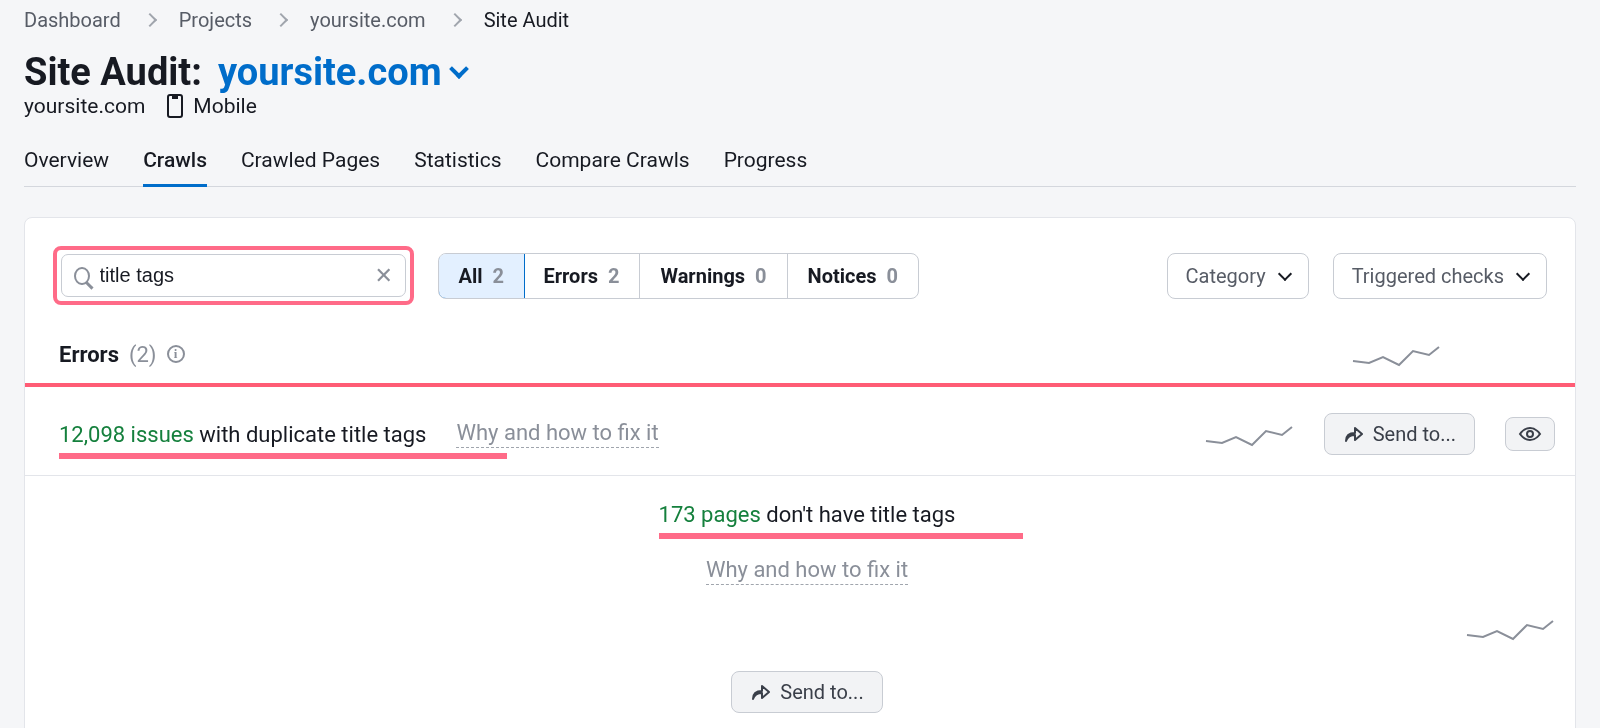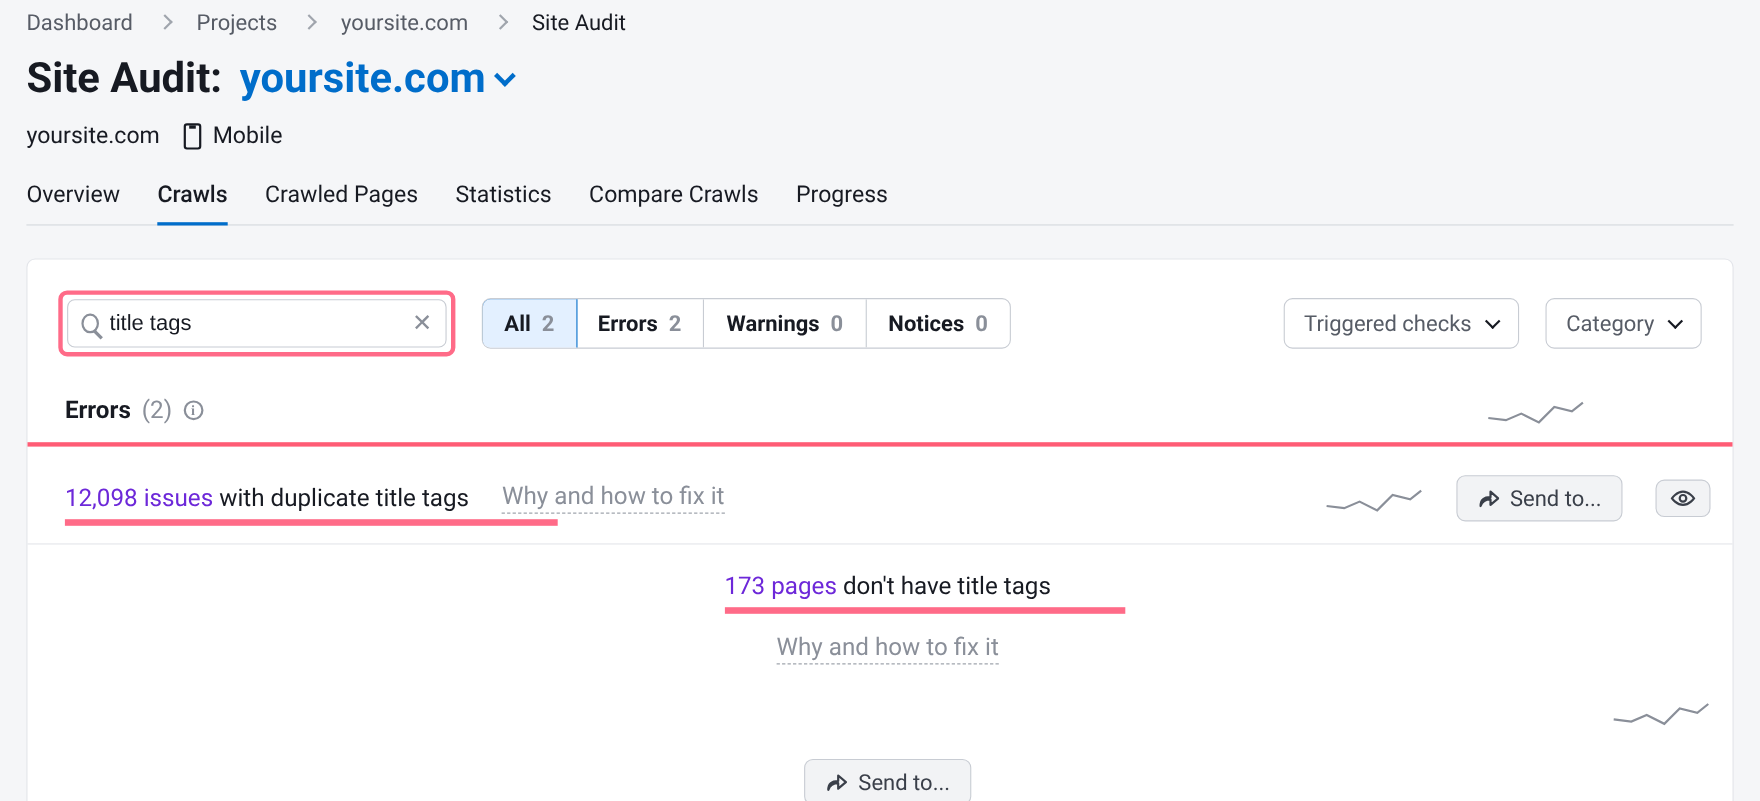--- a/index.html
+++ b/index.html
@@ -24,21 +24,20 @@
     width: 10px; height: 10px;
     border-top: 2px solid #a0a5ad;
     border-right: 2px solid #a0a5ad;
     transform: rotate(45deg);
     cursor: default;
   }
   .title-row {
     display: flex;
     align-items: baseline;
     gap: 16px;
-    margin-bottom: 18px;
   }
   .title-row h1 { font-size: 38px; font-weight: 700; }
   .title-row .domain {
     color: #006dca;
     font-size: 38px;
     font-weight: 700;
     display: inline-flex;
     align-items: center;
     gap: 10px;
     cursor: pointer;
@@ -217,21 +216,21 @@
   .error-divider { height: 4px; background: #ff5c75; }
   .issue-row {
     display: flex;
     align-items: center;
     padding: 26px 20px 20px 34px;
     border-bottom: 1px solid #e3e5ea;
     gap: 30px;
   }
   .issue-row:last-child { border-bottom: none; padding-bottom: 34px; flex-direction: column;}
   .issue-text { font-size: 22px; color: #171a22; position: relative; }
-  .issue-text .link { color: #6d28d9; cursor: pointer; }
+  .issue-text .link { color: #15803d; cursor: pointer; }
   .issue-text .underline {
     position: absolute;
     left: 0;
     bottom: -12px;
     height: 6px;
     background: #ff6b88;
   }
   .why-link {
     font-size: 22px;
     color: #8a8f99;
@@ -334,25 +333,25 @@
         </div>
         <div class="pill">
           <span>Notices</span>
           <span class="count">0</span>
         </div>
       </div>
 
       <div class="spacer"></div>
 
       <div class="dropdown">
+        <span>Category</span>
+        <span class="dd-chev"></span>
+      </div>
+      <div class="dropdown">
         <span>Triggered checks</span>
-        <span class="dd-chev"></span>
-      </div>
-      <div class="dropdown">
-        <span>Category</span>
         <span class="dd-chev"></span>
       </div>
     </div>
 
     <div class="section-head">
       <span class="label">Errors</span>
       <span class="cnt">(2)</span>
       <span class="info-icon">i</span>
       <svg class="spark spark-head" viewBox="0 0 90 26">
           <path d="M2 20 L18 22 L32 16 L48 24 L62 10 L78 14 L88 6"></path>

